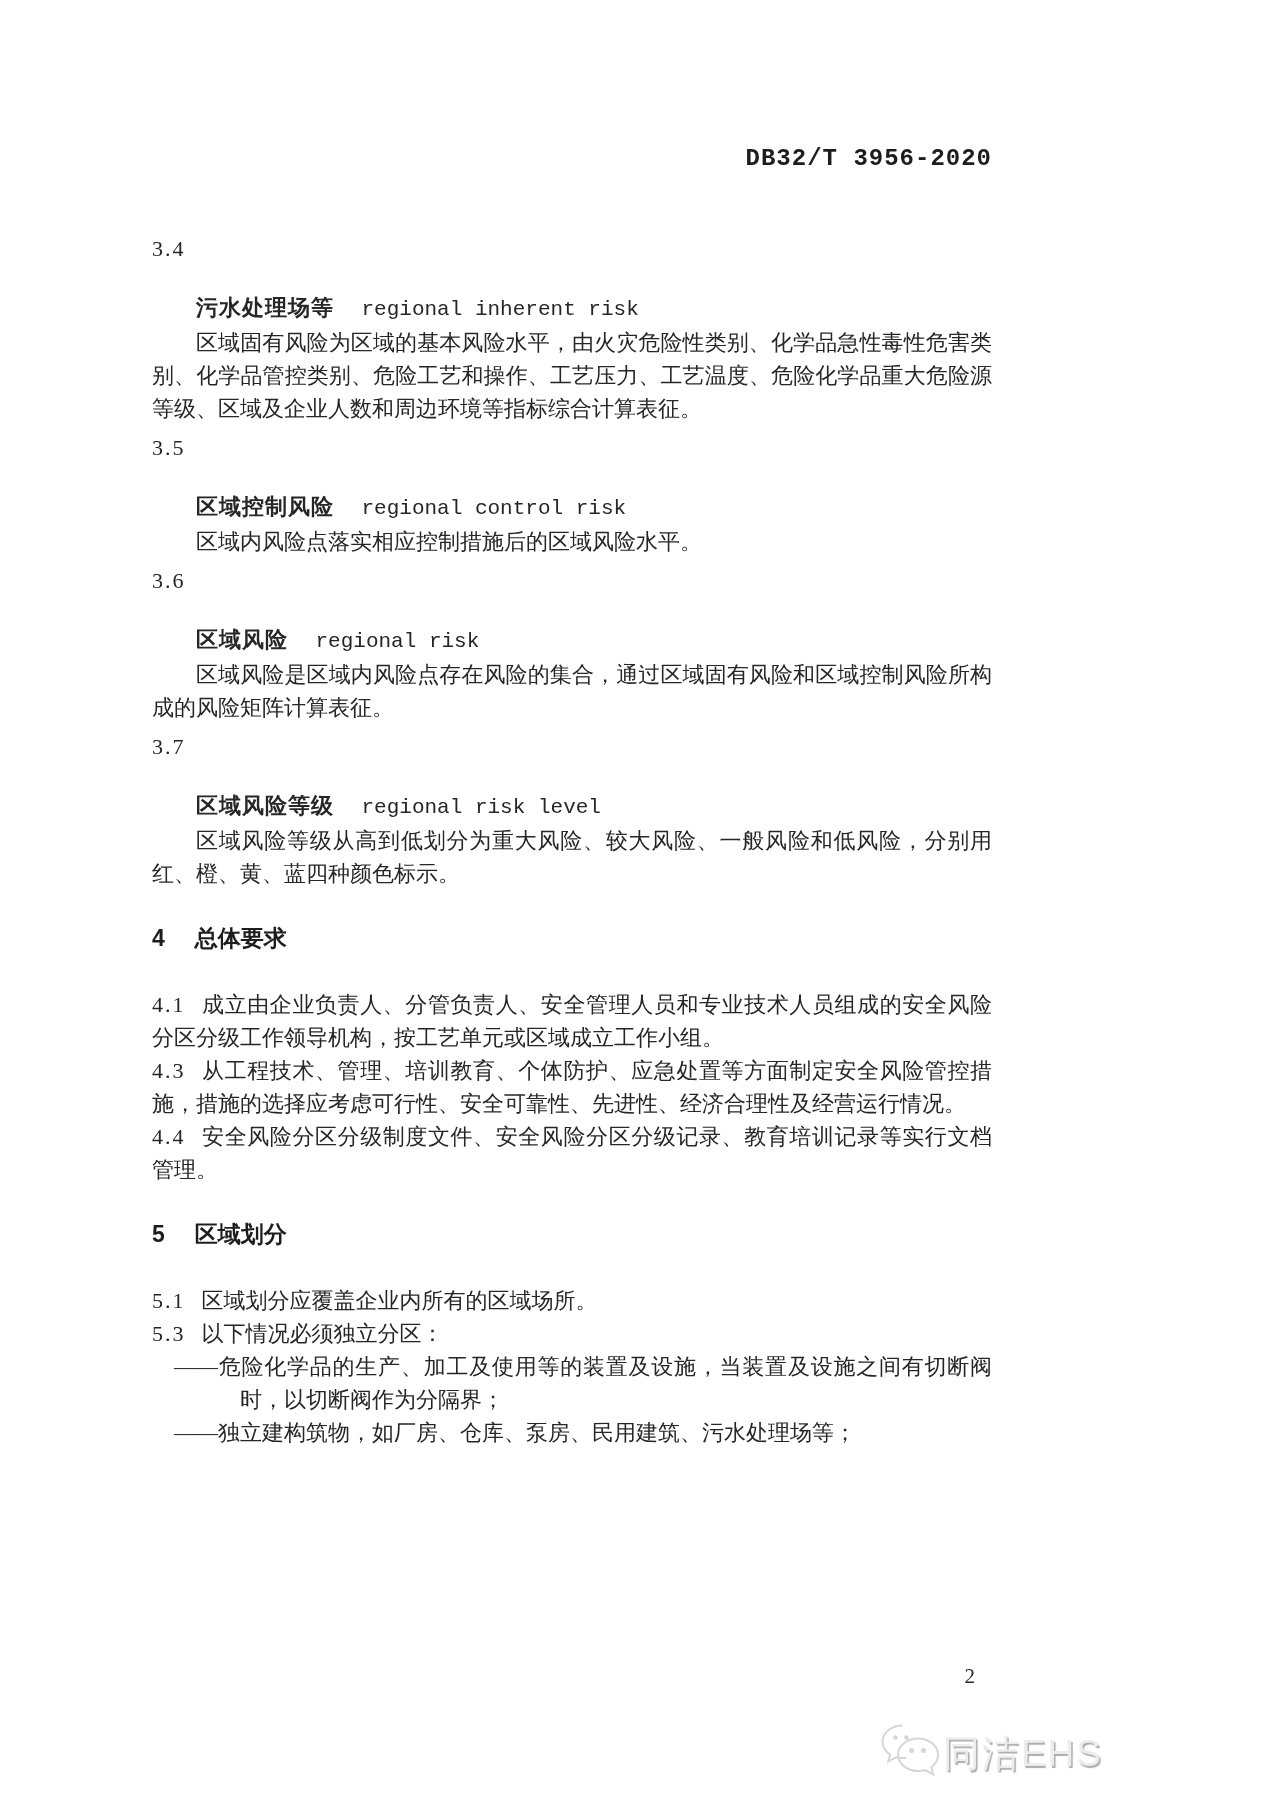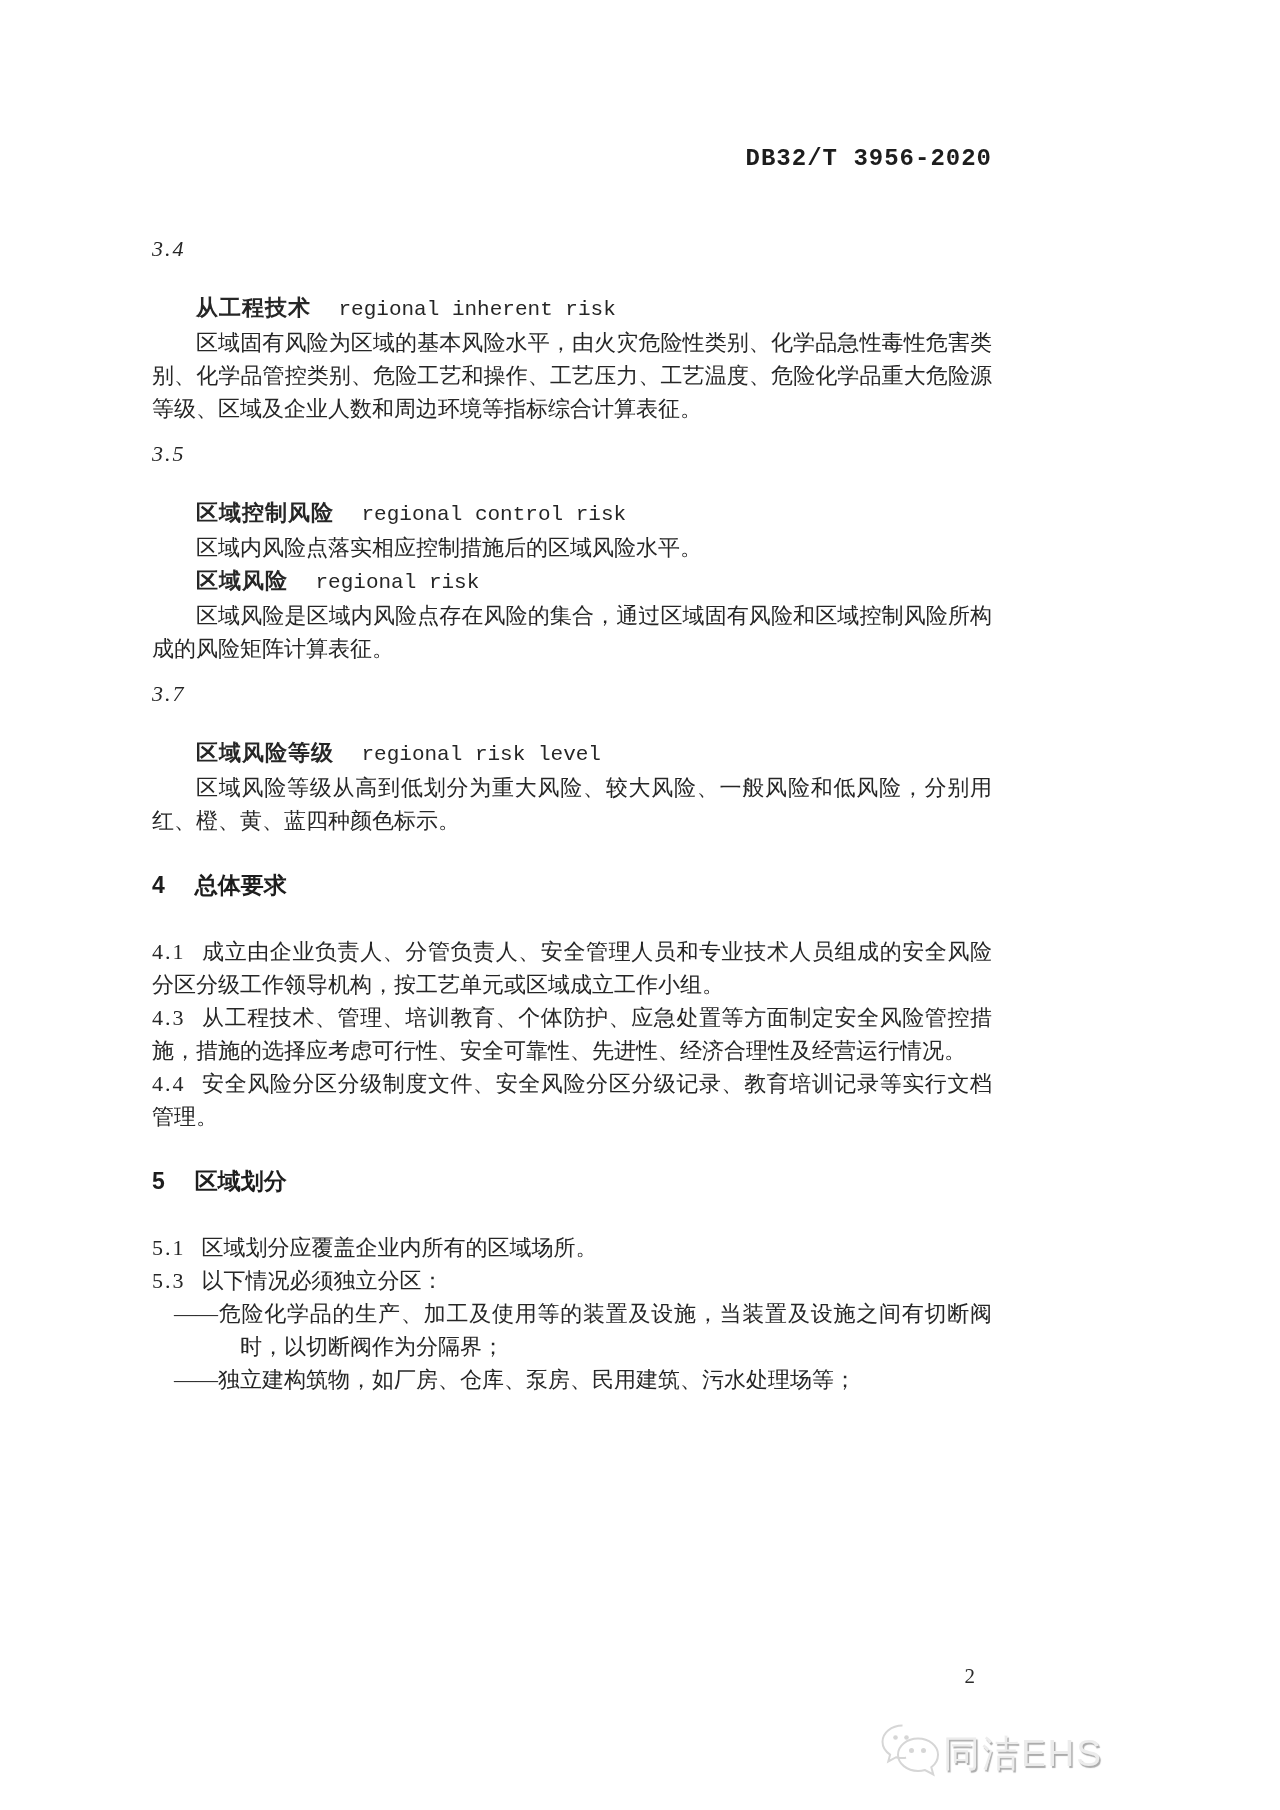--- a/index.html
+++ b/index.html
@@ -20,23 +20,22 @@
     text-align:right;
     font-family:"Liberation Mono", monospace;
     font-weight:600;
     font-size:24px;
     line-height:26px;
     letter-spacing:1px;
     margin:0 0 60px 0;
     color:#1d1d1d;
   }
   .def-num{
-    margin:12px 0 26px 0;
+    margin:6px 0 26px 0;
     letter-spacing:2px;
-    font-style:italic;
   }
   .def-term{
     margin:0 0 0 44px;
   }
   .term-zh{
     font-family:"Liberation Sans", sans-serif;
     font-weight:bold;
     letter-spacing:1px;
   }
   .term-en{
@@ -96,36 +95,37 @@
 </head>
 <body>
 
 <div class="page">
 
   <p class="doc-header">DB32/T 3956-2020</p>
 
   <div>
     <p class="def-num">3.4</p>
     <p class="def-term">
-      <span class="term-zh">从工程技术</span>
+      <span class="term-zh">污水处理场等</span>
       <span class="term-en">regional inherent risk</span>
     </p>
     <p class="def-body">区域固有风险为区域的基本风险水平，由火灾危险性类别、化学品急性毒性危害类别、化学品管控类别、危险工艺和操作、工艺压力、工艺温度、危险化学品重大危险源等级、区域及企业人数和周边环境等指标综合计算表征。</p>
   </div>
 
   <div>
     <p class="def-num">3.5</p>
     <p class="def-term">
       <span class="term-zh">区域控制风险</span>
       <span class="term-en">regional control risk</span>
     </p>
     <p class="def-body">区域内风险点落实相应控制措施后的区域风险水平。</p>
   </div>
 
   <div>
+    <p class="def-num">3.6</p>
     <p class="def-term">
       <span class="term-zh">区域风险</span>
       <span class="term-en">regional risk</span>
     </p>
     <p class="def-body">区域风险是区域内风险点存在风险的集合，通过区域固有风险和区域控制风险所构成的风险矩阵计算表征。</p>
   </div>
 
   <div>
     <p class="def-num">3.7</p>
     <p class="def-term">

